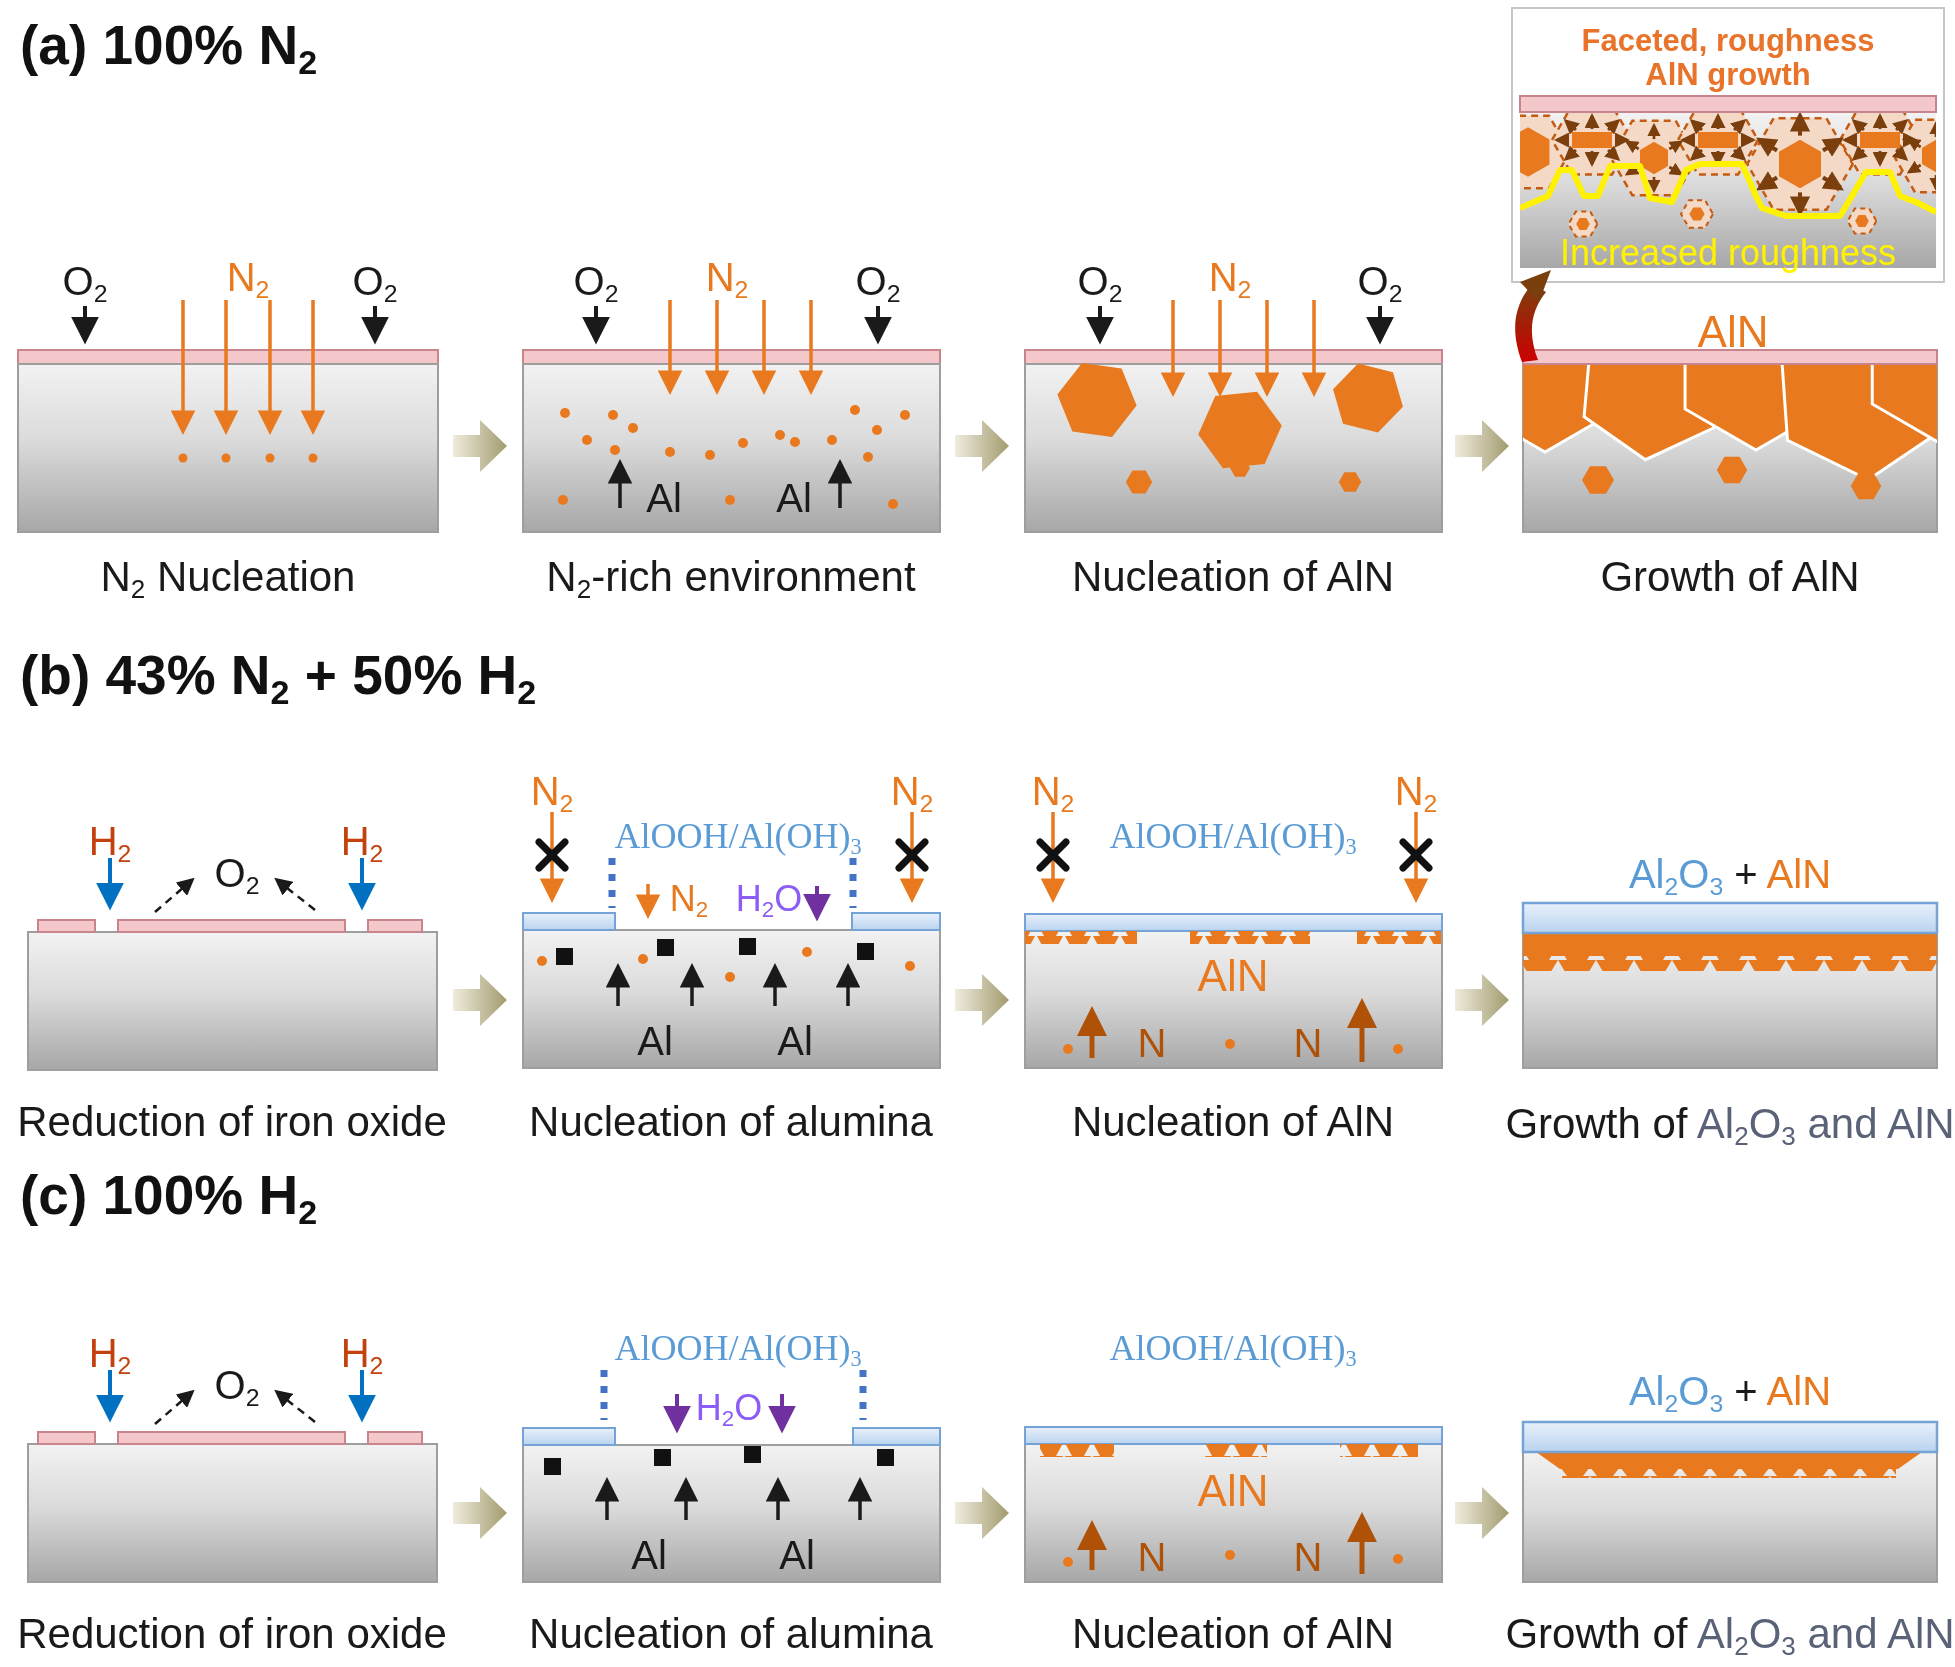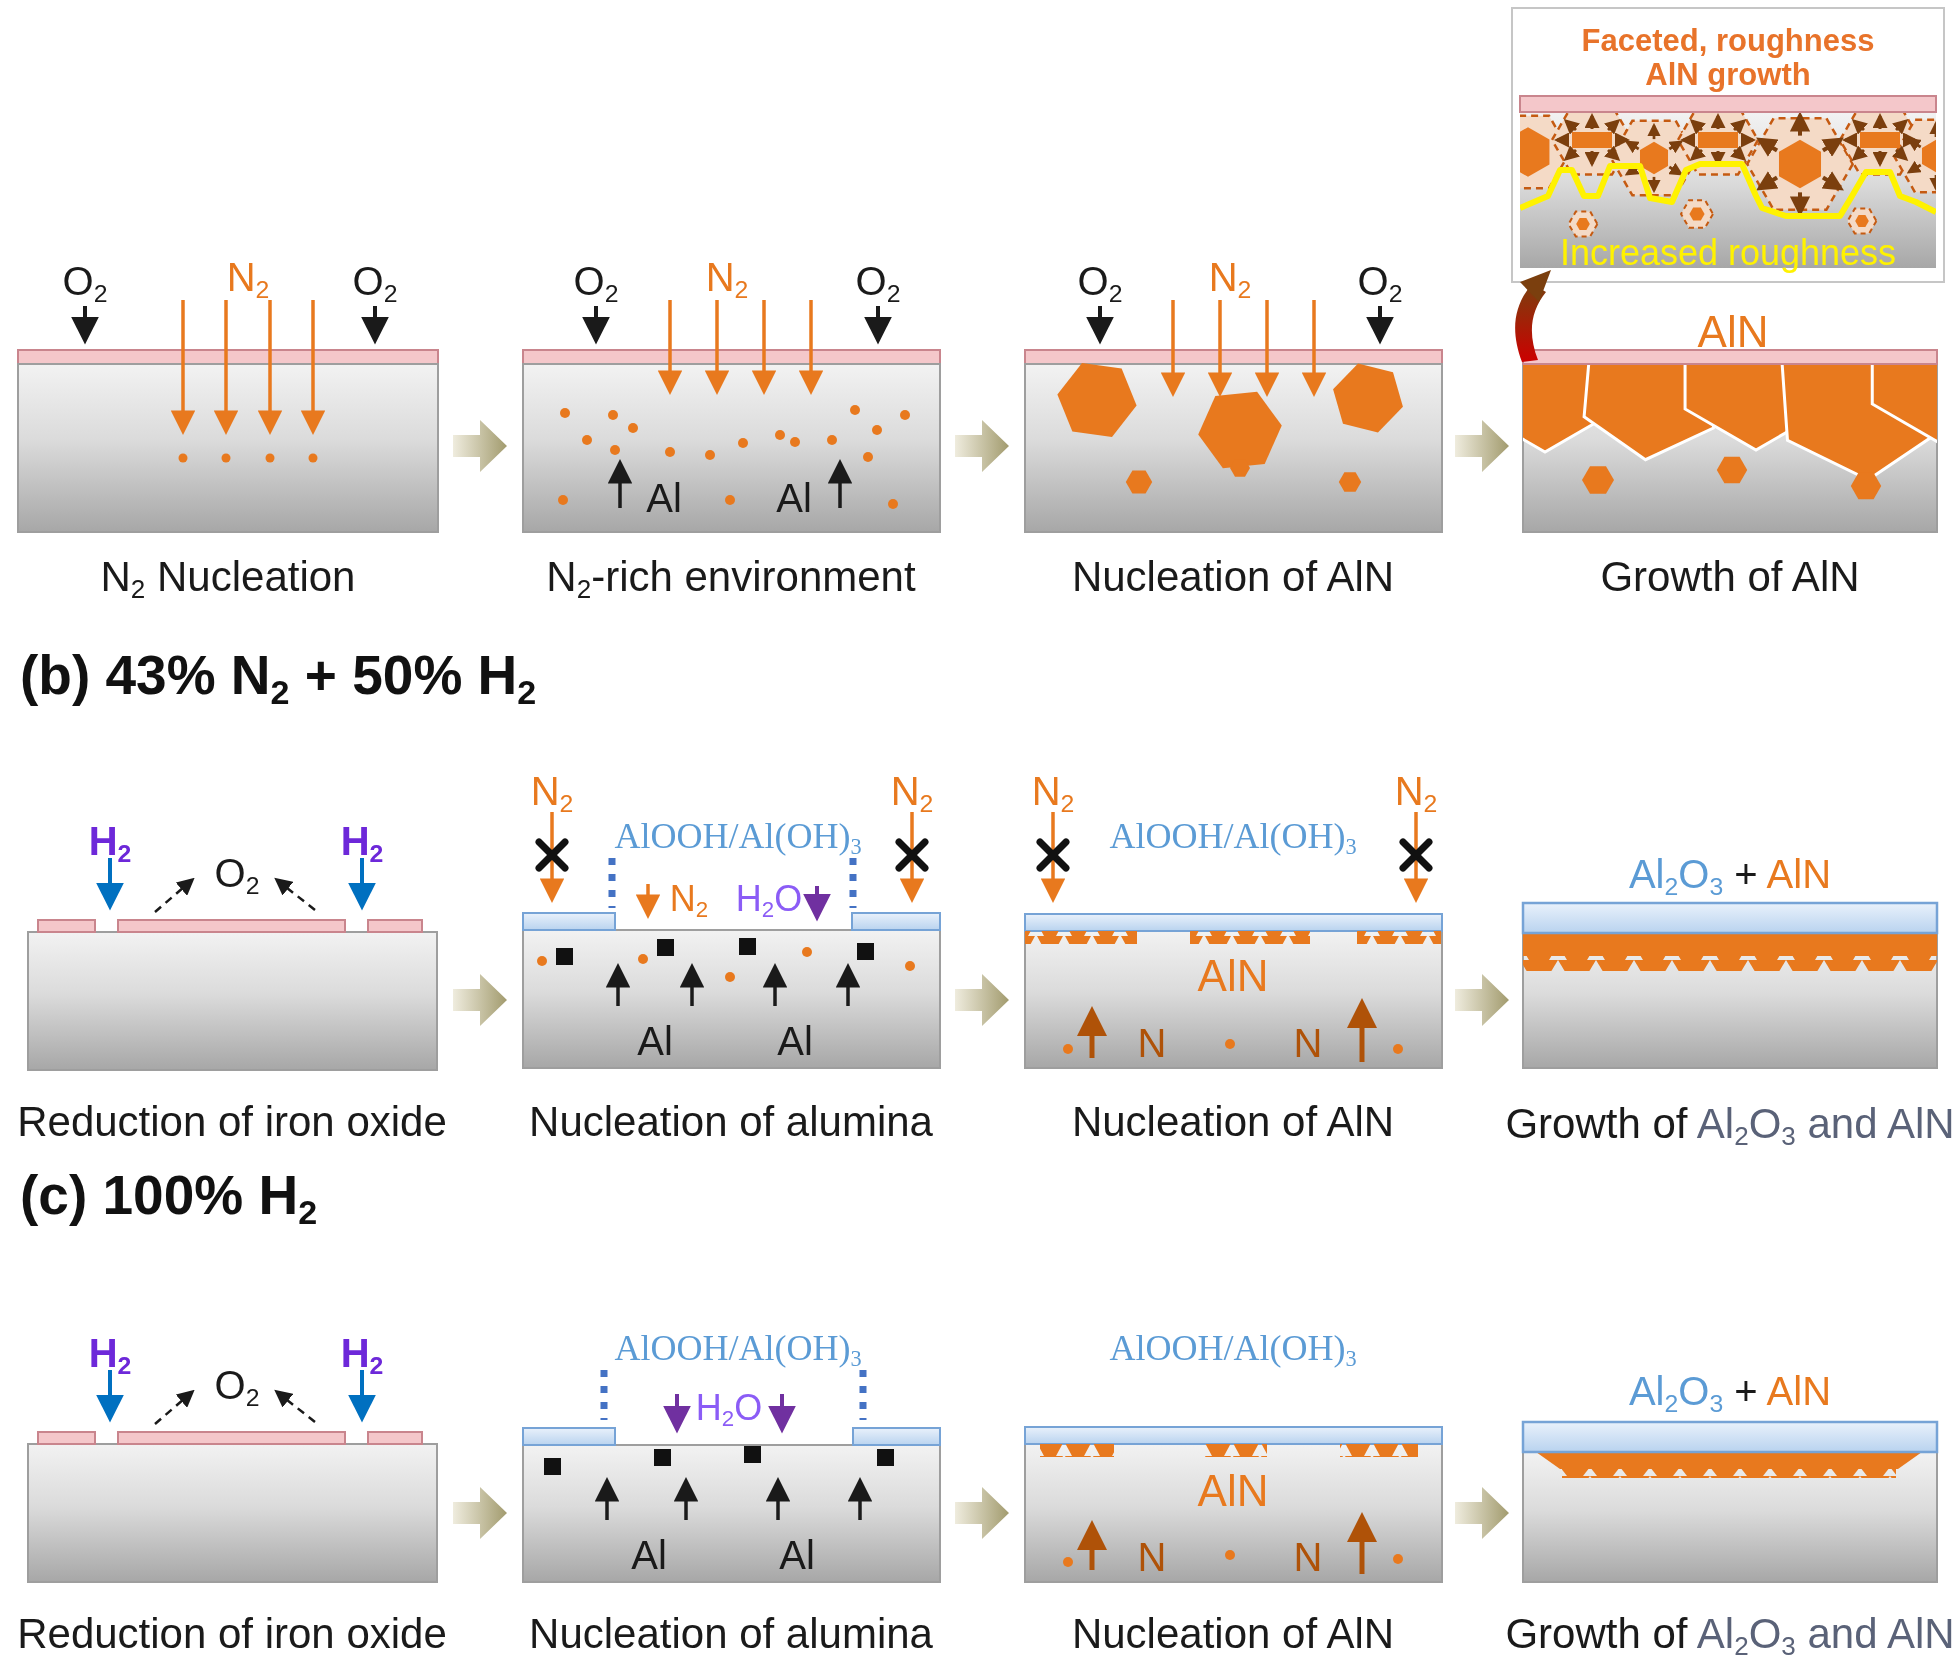--- a/index.html
+++ b/index.html
@@ -6,21 +6,21 @@
   #canvas{position:relative;width:1955px;height:1667px;background:#fff;overflow:hidden;
           font-family:"Liberation Sans",sans-serif;color:#1a1a1a;}
   #art{position:absolute;left:0;top:0;}
   .title{position:absolute;font-size:55px;font-weight:bold;color:#111;line-height:1;white-space:nowrap;}
   .lbl{position:absolute;transform:translate(-50%,-50%);white-space:nowrap;line-height:1;font-size:40px;color:#1a1a1a;}
   .cap{font-size:42px;}
   .f36{font-size:36px;}
   .f44{font-size:44px;}
   .c-orange{color:#E8791E;}
   .c-blue{color:#5B9BD5;font-family:Liberation Serif, serif;}
-  .c-h2{color:#6d28d9;font-weight:bold;}
+  .c-h2{color:#c2410c;}
   .c-purple{color:#8b5cf6;}
   .c-dkor{color:#AF5208;}
   .inset-t{font-size:31px;font-weight:bold;color:#E8732A;}
   .rough{font-size:36px;color:#FFF200;}
   .sub{font-size:0.62em;position:relative;top:0.28em;}
 </style>
 </head>
 <body>
 
 <div id="canvas">
@@ -425,20 +425,21 @@
     <use href="#oliveArrow" transform="translate(1455,420)"></use>
     <use href="#oliveArrow" transform="translate(453,974)"></use>
     <use href="#oliveArrow" transform="translate(955,974)"></use>
     <use href="#oliveArrow" transform="translate(1455,974)"></use>
     <use href="#oliveArrow" transform="translate(453,1487)"></use>
     <use href="#oliveArrow" transform="translate(955,1487)"></use>
     <use href="#oliveArrow" transform="translate(1455,1487)"></use>
   </g>
 </svg>
 
+<div class="title" style="left:20px;top:18px"><span>(a) 100% N</span><span class="sub">2</span></div>
 <div class="title" style="left:20px;top:648px"><span>(b) 43% N</span><span class="sub">2</span><span> + 50% H</span><span class="sub">2</span></div>
 <div class="title" style="left:20px;top:1168px"><span>(c) 100% H</span><span class="sub">2</span></div>
 
 <div class="lbl" style="left:85px;top:281px"><span>O</span><span class="sub">2</span></div>
 <div class="lbl c-orange" style="left:248px;top:277px"><span>N</span><span class="sub">2</span></div>
 <div class="lbl" style="left:375px;top:281px"><span>O</span><span class="sub">2</span></div>
 <div class="lbl" style="left:596px;top:281px"><span>O</span><span class="sub">2</span></div>
 <div class="lbl c-orange" style="left:727px;top:277px"><span>N</span><span class="sub">2</span></div>
 <div class="lbl" style="left:878px;top:281px"><span>O</span><span class="sub">2</span></div>
 <div class="lbl" style="left:1100px;top:281px"><span>O</span><span class="sub">2</span></div>

